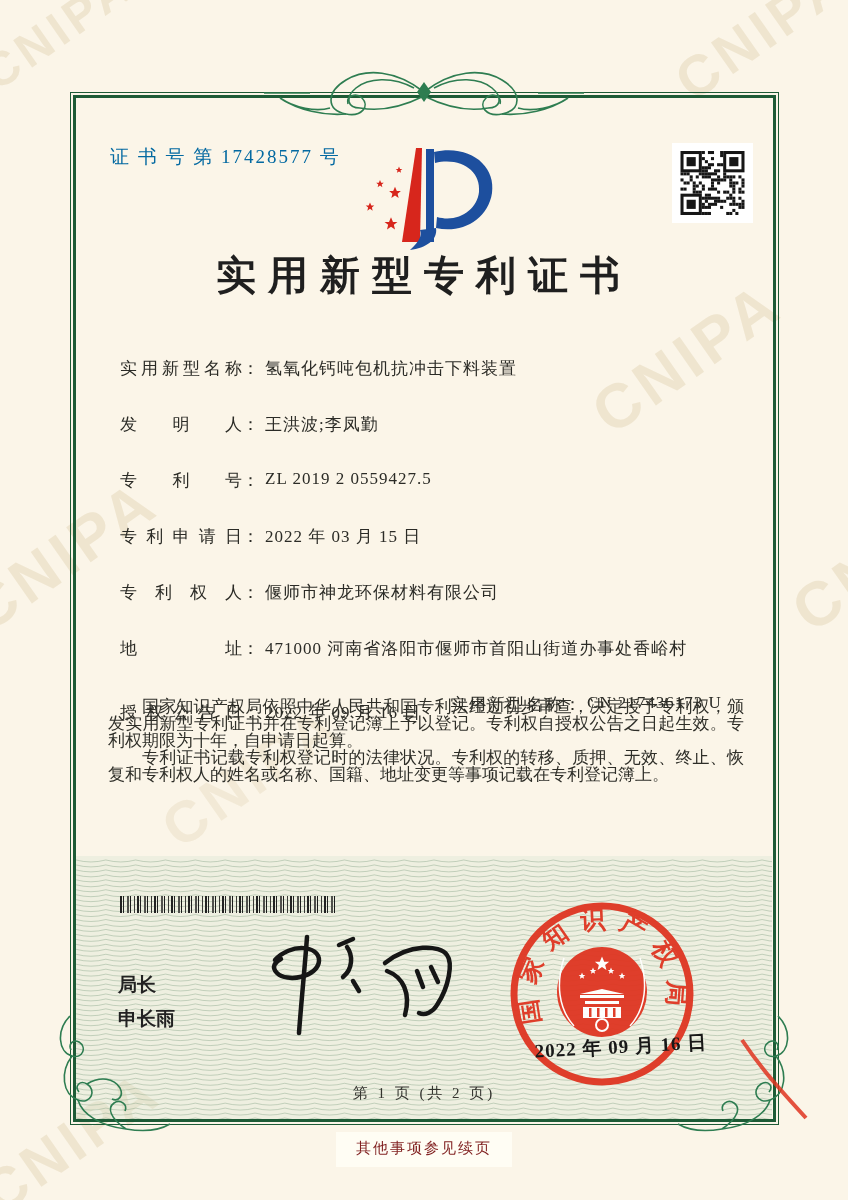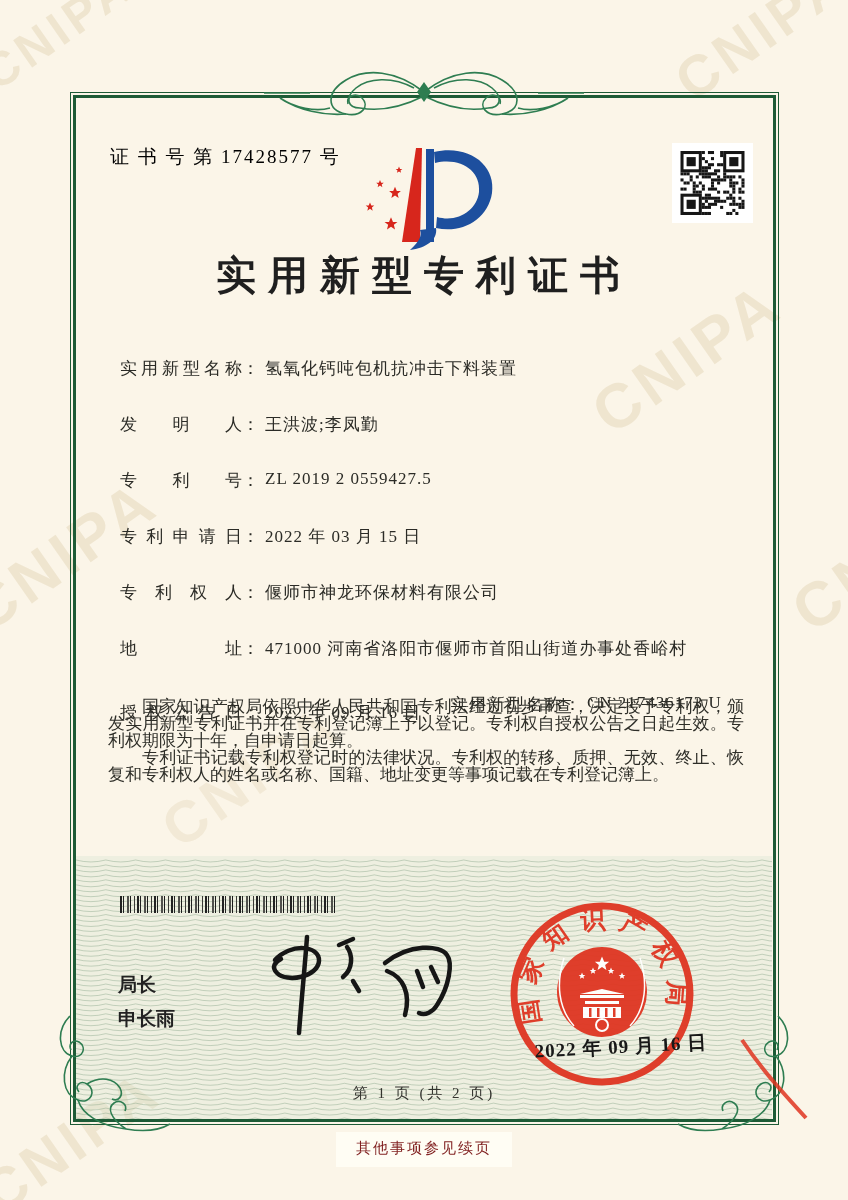--- a/index.html
+++ b/index.html
@@ -28,21 +28,21 @@
          border:1.5px solid var(--border-green,#1d5b36);z-index:2;}
   .frame::before{content:'';position:absolute;inset:2px;border:3px solid var(--border-green,#1d5b36);}
 
   
   .guilloche{position:absolute;left:76px;top:856px;width:696px;height:264px;z-index:1;
              background:rgba(214,228,210,.35);}
   .guilloche svg{display:block;width:100%;height:100%;}
   .guilloche path{fill:none;stroke:rgba(110,145,115,.5);stroke-width:.7;}
 
   .cert-no{position:absolute;left:110px;top:144px;font-size:19px;letter-spacing:2px;
-           color:#000000;z-index:3;}
+           color:#0369a1;z-index:3;}
 
   .logo{position:absolute;left:358px;top:138px;width:150px;height:115px;z-index:3;}
   .qr{position:absolute;left:672px;top:143px;width:81px;height:80px;background:#fff;
       padding:8px;box-sizing:border-box;z-index:3;}
   .qr svg{display:block;width:100%;height:100%;fill:#161616;}
 
   .title{position:absolute;left:70px;top:248px;width:708px;margin:0;text-align:center;
          font-size:40px;font-weight:700;letter-spacing:12px;color:#1f1f1f;z-index:3;}
 
   .fields{position:absolute;left:120px;top:357px;width:634px;z-index:3;

